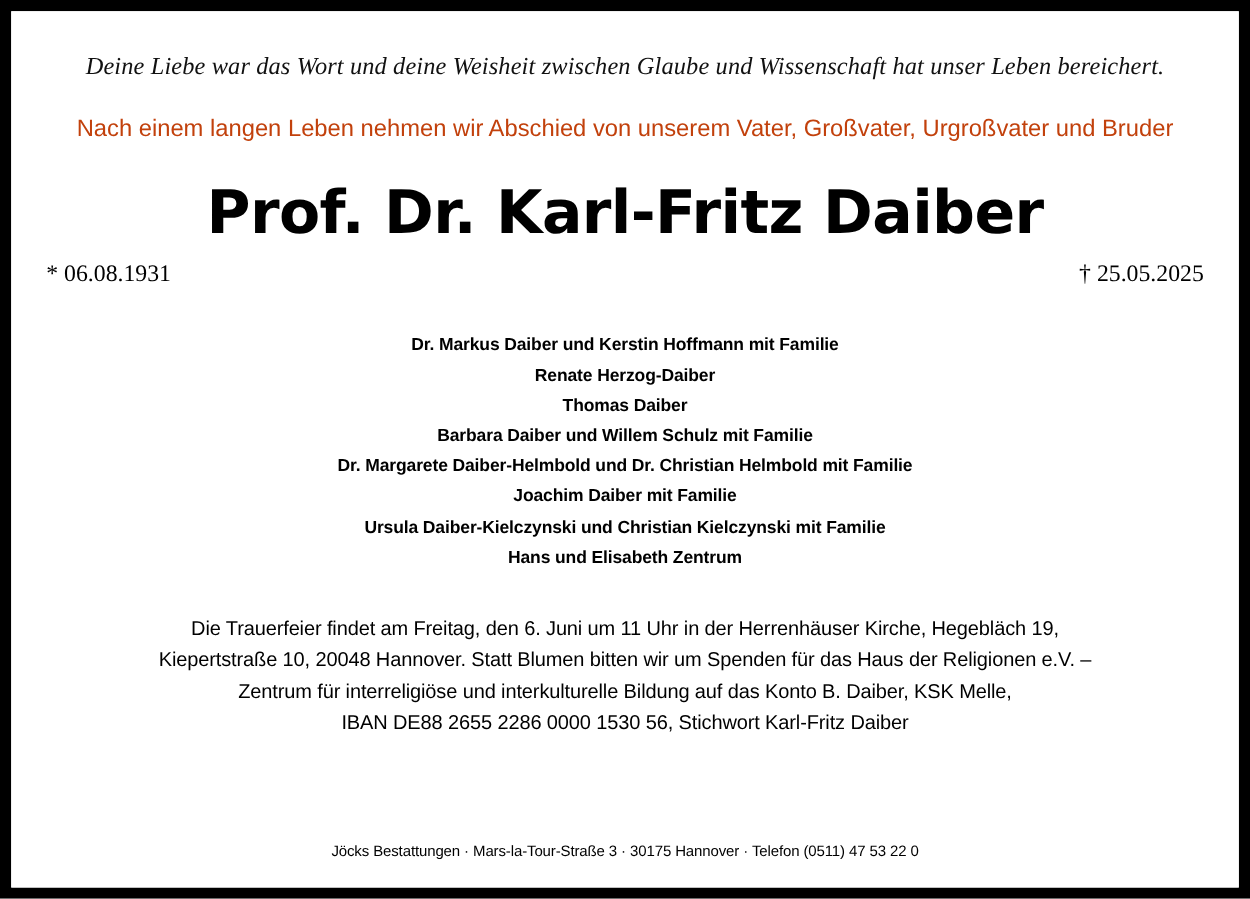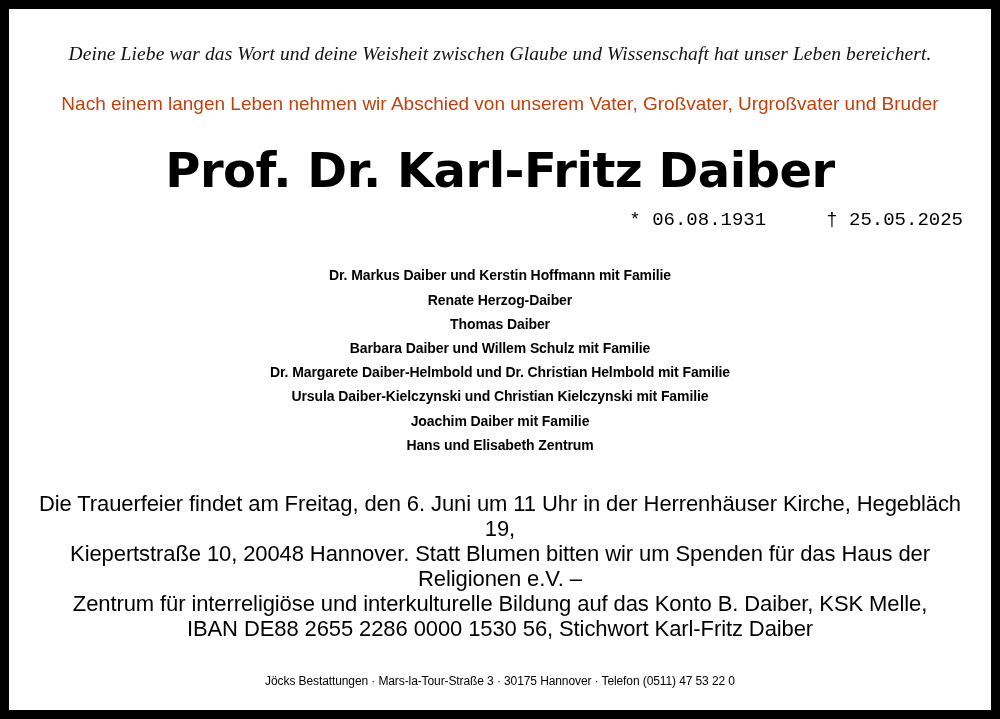--- a/index.html
+++ b/index.html
@@ -52,44 +52,44 @@
     font-family: "DejaVu Sans", sans-serif;
     font-weight: bold;
     font-size: 48px;
     text-align: center;
     letter-spacing: -0.5px;
     margin-top: 30px;
     line-height: 1.05;
   }
   .dates {
     display: flex;
-    justify-content: flex-end;
+    justify-content: space-between;
     gap: 60px;
-    font-family: Liberation Mono, monospace;
+    font-family: Liberation Serif, serif;
     font-size: 19px;
     margin-top: 14px;
   }
   .dates span {
     white-space: nowrap;
   }
   .survivors {
     margin-top: 32px;
     text-align: center;
   }
   .survivor-line {
     font-family: "Liberation Sans", sans-serif;
     font-weight: bold;
     font-size: 14px;
     line-height: 24.2px;
     letter-spacing: -0.1px;
   }
   .details {
     margin-top: 34px;
     font-family: "Liberation Sans", sans-serif;
-    font-size: 22px;
+    font-size: 16px;
     line-height: 25px;
     text-align: center;
     letter-spacing: -0.1px;
   }
   .details p {
     margin: 0;
   }
   .footer {
     margin-top: auto;
     margin-bottom: 6px;
@@ -115,22 +115,22 @@
       <span>* 06.08.1931</span>
       <span>† 25.05.2025</span>
     </div>
 
     <div class="survivors">
       <div class="survivor-line">Dr. Markus Daiber und Kerstin Hoffmann mit Familie</div>
       <div class="survivor-line">Renate Herzog-Daiber</div>
       <div class="survivor-line">Thomas Daiber</div>
       <div class="survivor-line">Barbara Daiber und Willem Schulz mit Familie</div>
       <div class="survivor-line">Dr. Margarete Daiber-Helmbold und Dr. Christian Helmbold mit Familie</div>
+      <div class="survivor-line">Joachim Daiber mit Familie</div>
       <div class="survivor-line">Ursula Daiber-Kielczynski und Christian Kielczynski mit Familie</div>
-      <div class="survivor-line">Joachim Daiber mit Familie</div>
       <div class="survivor-line">Hans und Elisabeth Zentrum</div>
     </div>
 
     <div class="details">
       <p>Die Trauerfeier findet am Freitag, den 6. Juni um 11 Uhr in der Herrenhäuser Kirche, Hegebläch 19,</p>
       <p>Kiepertstraße 10, 20048 Hannover. Statt Blumen bitten wir um Spenden für das Haus der Religionen e.V. –</p>
       <p>Zentrum für interreligiöse und interkulturelle Bildung auf das Konto B. Daiber, KSK Melle,</p>
       <p>IBAN DE88 2655 2286 0000 1530 56, Stichwort Karl-Fritz Daiber</p>
     </div>
 

